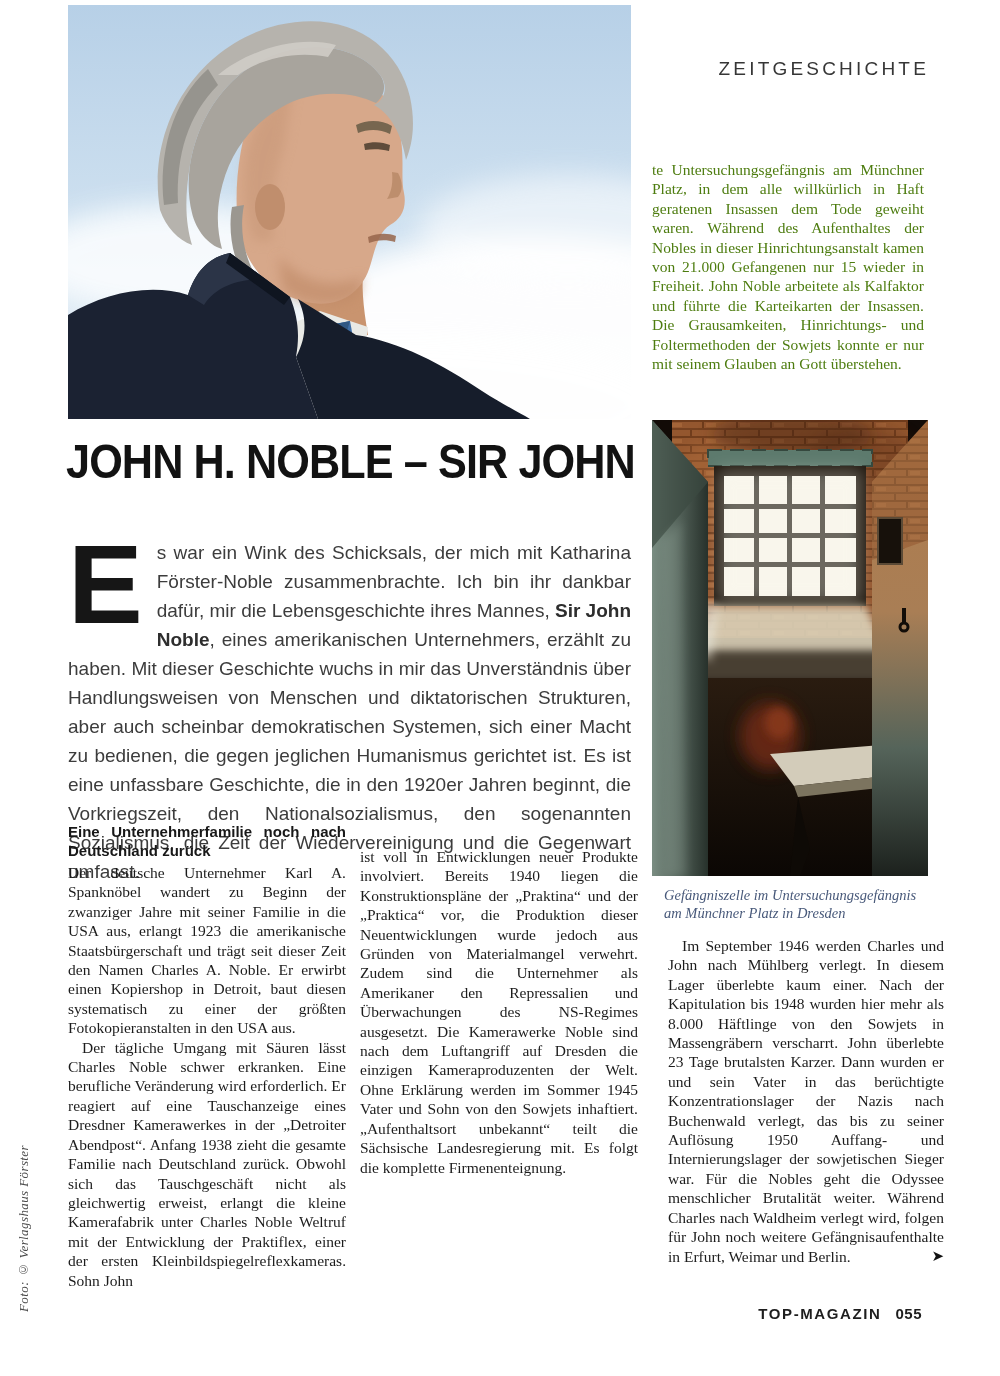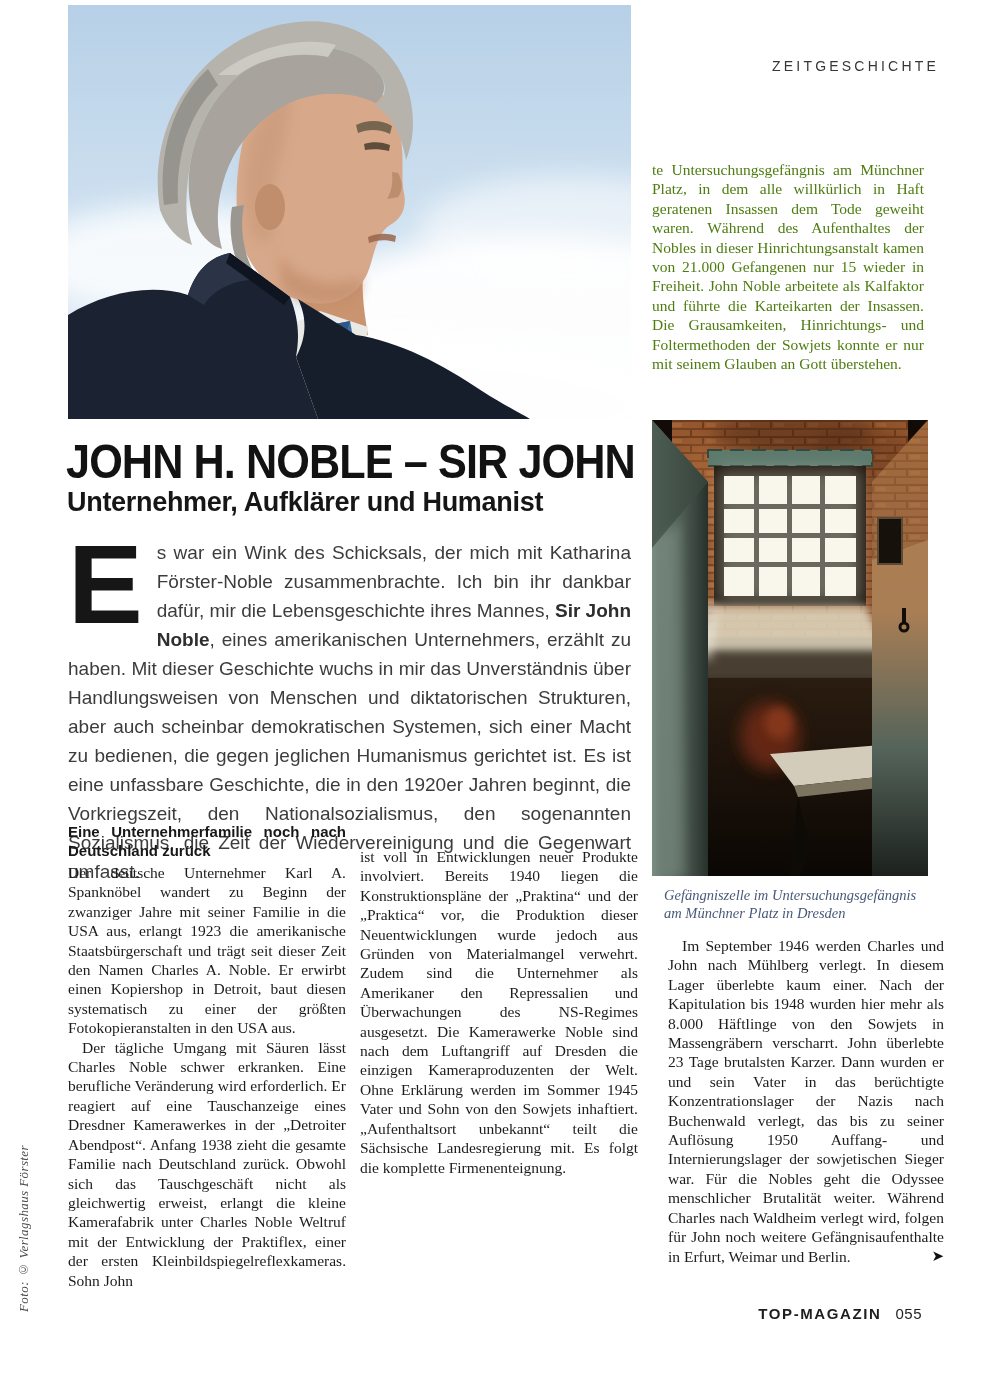--- a/index.html
+++ b/index.html
@@ -1,20 +1,20 @@
 <!DOCTYPE html>
 <html lang="de"><head>
 <meta charset="utf-8">
 <style>
   html,body{margin:0;padding:0;background:#ffffff;}
   .page{position:relative;width:1000px;height:1376px;background:#ffffff;overflow:hidden;
         font-family:"Liberation Sans","DejaVu Sans",sans-serif;color:#1d1d1d;}
 
   
-  .kicker{position:absolute;right:61px;top:58px;font-size:14px;font-weight:500;
+  .kicker{position:absolute;right:71px;top:58px;font-size:19px;font-weight:500;
           letter-spacing:3.2px;color:#363636;}
 
   
   .portrait{position:absolute;left:68px;top:5px;width:563px;height:414px;overflow:hidden;}
   .portrait svg{display:block;}
 
   
   .cont-col{position:absolute;left:652px;top:160px;width:272px;
             font-family:"Liberation Serif","DejaVu Serif",serif;
             font-size:15.5px;line-height:19.4px;text-align:justify;color:#4d7c0f;
@@ -60,21 +60,21 @@
 
   
   .credit{position:absolute;left:16px;top:1112px;height:200px;
           writing-mode:vertical-rl;transform:rotate(180deg);
           font-family:"Liberation Serif","DejaVu Serif",serif;font-style:italic;
           font-size:13px;color:#4a4a4a;letter-spacing:0.4px;}
 
   
   .footer{position:absolute;right:78px;top:1305px;font-size:15px;color:#1e1e1e;}
   .footer .mag{letter-spacing:1.6px;font-weight:700;}
-  .footer .num{font-weight:400;margin-left:7px;letter-spacing:0.5px;padding-left:7px;}
+  .footer .num{font-weight:700;margin-left:7px;letter-spacing:0.5px;padding-left:7px;}
 </style>
 </head>
 <body>
 
 <div class="page">
 
   <div class="portrait">
     <svg viewBox="0 0 563 414" width="563" height="414" preserveAspectRatio="none">
       <defs>
         <linearGradient id="sky" x1="0" y1="0" x2="0" y2="1">
@@ -125,21 +125,20 @@
     </svg>
   </div>
 
   <div class="kicker">ZEITGESCHICHTE</div>
 
   <div class="cont-col">
     <p style="margin:0">te Untersuchungsgefängnis am Münchner Platz, in dem alle willkürlich in Haft geratenen Insassen dem Tode geweiht waren. Während des Aufenthaltes der Nobles in dieser Hinrichtungsanstalt kamen von 21.000 Gefangenen nur 15 wieder in Freiheit. John Noble arbeitete als Kalfaktor und führte die Karteikarten der Insassen. Die Grausamkeiten, Hinrichtungs- und Foltermethoden der Sowjets konnte er nur mit seinem Glauben an Gott überstehen.</p>
   </div>
 
   <h1 class="headline">JOHN H. NOBLE – SIR JOHN</h1>
-  <h2 class="subtitle">Unternehmer, Aufklärer und Humanist</h2>
 
   <div class="intro">
     <span class="dropcap">E</span><span>s war ein Wink des Schicksals, der mich mit Katharina Förster-Noble zusammenbrachte. Ich bin ihr dankbar dafür, mir die Lebensgeschichte ihres Mannes, </span><strong>Sir John Noble</strong><span>, eines amerikanischen Unternehmers, erzählt zu haben. Mit dieser Geschichte wuchs in mir das Unverständnis über Handlungsweisen von Menschen und diktatorischen Strukturen, aber auch scheinbar demokratischen Systemen, sich einer Macht zu bedienen, die gegen jeglichen Humanismus gerichtet ist. Es ist eine unfassbare Geschichte, die in den 1920er Jahren beginnt, die Vorkriegszeit, den Nationalsozialismus, den sogenannten Sozialismus, die Zeit der Wiedervereinigung und die Gegenwart umfasst.</span>
   </div>
 
   <div class="col col1">
     <h3>Eine Unternehmerfamilie noch nach Deutschland zurück</h3>
     <p>Der deutsche Unternehmer Karl A. Spanknöbel wandert zu Beginn der zwanziger Jahre mit seiner Familie in die USA aus, erlangt 1923 die amerikanische Staatsbürgerschaft und trägt seit dieser Zeit den Namen Charles A. Noble. Er erwirbt einen Kopiershop in Detroit, baut diesen systematisch zu einer der größten Fotokopieranstalten in den USA aus.</p>
     <p class="indent">Der tägliche Umgang mit Säuren lässt Charles Noble schwer erkranken. Eine berufliche Veränderung wird erforderlich. Er reagiert auf eine Tauschanzeige eines Dresdner Kamerawerkes in der „Detroiter Abendpost“. Anfang 1938 zieht die gesamte Familie nach Deutschland zurück. Obwohl sich das Tauschgeschäft nicht als gleichwertig erweist, erlangt die kleine Kamerafabrik unter Charles Noble Weltruf mit der Entwicklung der Praktiflex, einer der ersten Kleinbildspiegelreflexkameras. Sohn John</p>
   </div>

